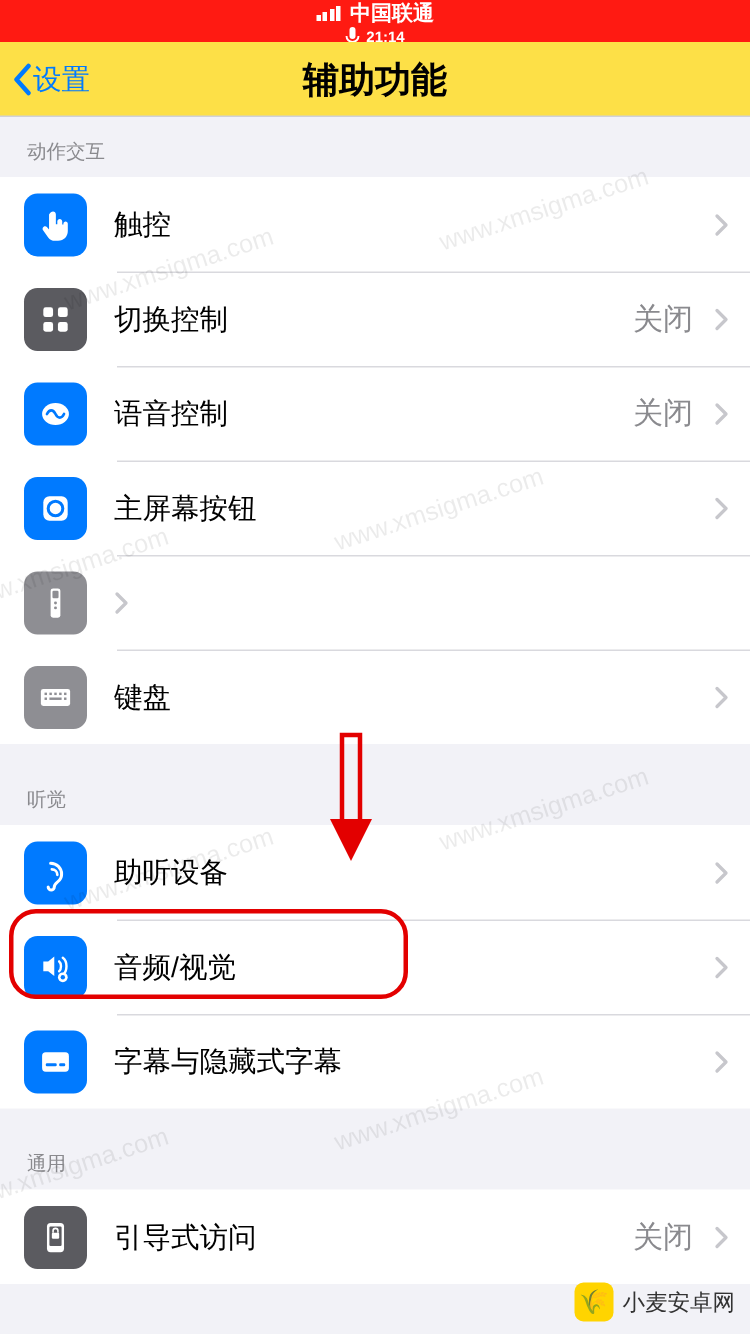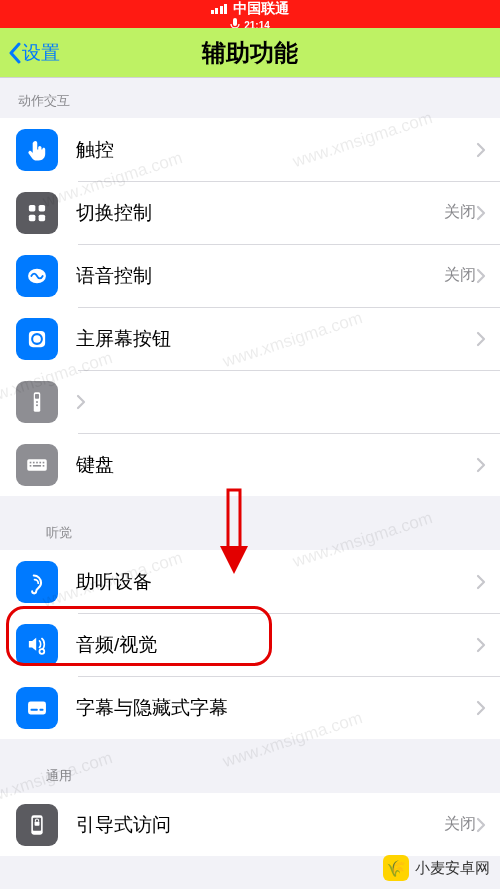--- a/index.html
+++ b/index.html
@@ -9,34 +9,34 @@
   .status-left, .status-right { display: flex; align-items: center; gap: 6px; }
   .status-center { display: flex; align-items: center; gap: 4px; font-size: 10px; font-weight: 700; }
   .signal { display: flex; align-items: flex-end; gap: 1.5px; }
   .signal span { width: 3px; background: #fff; display: inline-block; }
   .signal span:nth-child(1){height:4px}.signal span:nth-child(2){height:6px}.signal span:nth-child(3){height:8px}.signal span:nth-child(4){height:10px}
   .battery { display:flex; align-items:center; gap:2px; }
   .battery-body { width: 26px; height: 13px; border: 1.5px solid #fff; border-radius: 3px; position: relative; }
   .battery-fill { position:absolute; left:1px; top:1px; bottom:1px; width:50%; background:#35d255; border-radius:1px; }
   .battery-tip { width:2px; height:5px; background:#fff; border-radius:0 1px 1px 0; }
   
-  .nav-bar { height: 50px; background: #bef264; display: flex; align-items: center; justify-content: center; position: relative; border-bottom: 0.5px solid #d1d1d6; }
+  .nav-bar { height: 50px; background: #fde047; display: flex; align-items: center; justify-content: center; position: relative; border-bottom: 0.5px solid #d1d1d6; }
   .nav-back { position: absolute; left: 8px; display: flex; align-items: center; color: #007aff; font-size: 19px; }
   .nav-back svg { width: 14px; height: 22px; }
   .nav-title { font-size: 24px; font-weight: 700; color: #000; }
   
   .section-header { font-size: 13px; color: #8a8a8e; padding: 14px 18px 8px; }
-  .section-header.tight { padding-top: 28px; margin-left: 28px; }
+  .section-header.tight { padding-top: 28px; }
   .list { background: #fff; }
   .row { display: flex; align-items: center; height: 63px; padding: 0 14px 0 16px; position: relative; }
   .row + .row::before { content:""; position:absolute; top:0; left:78px; right:0; height:0.5px; background:#d9d9de; }
   .icon-box { width: 42px; height: 42px; border-radius: 9px; display:flex; align-items:center; justify-content:center; flex-shrink:0; margin-right: 18px; }
   .icon-box svg { width: 26px; height: 26px; fill: #fff; }
   .row-label { font-size: 19px; color: #000; flex: 1; }
-  .row-status { font-size: 16px; color: #8a8a8e; margin-right: 0; }
+  .row-status { font-size: 20px; color: #8a8a8e; margin-right: 14px; }
   .chevron { color: #c7c7cc; font-size: 22px; line-height:1; }
   .chevron svg { width: 10px; height: 16px; display:block; }
   .chevron svg path { stroke:#c7c7cc; stroke-width:2.2; fill:none; stroke-linecap:round; stroke-linejoin:round; }
   
   .bg-blue { background:#007aff; } .bg-darkgray { background:#5b5b60; } .bg-gray { background:#8e8e93; }
   
   .highlight { position:absolute; border:3px solid #e30000; border-radius:18px; pointer-events:none; }
   .arrow-overlay { position:absolute; pointer-events:none; }
   
   .wm-tile { position:absolute; color:rgba(0,0,0,0.08); font-size:17px; transform:rotate(-18deg); pointer-events:none; white-space:nowrap; }

